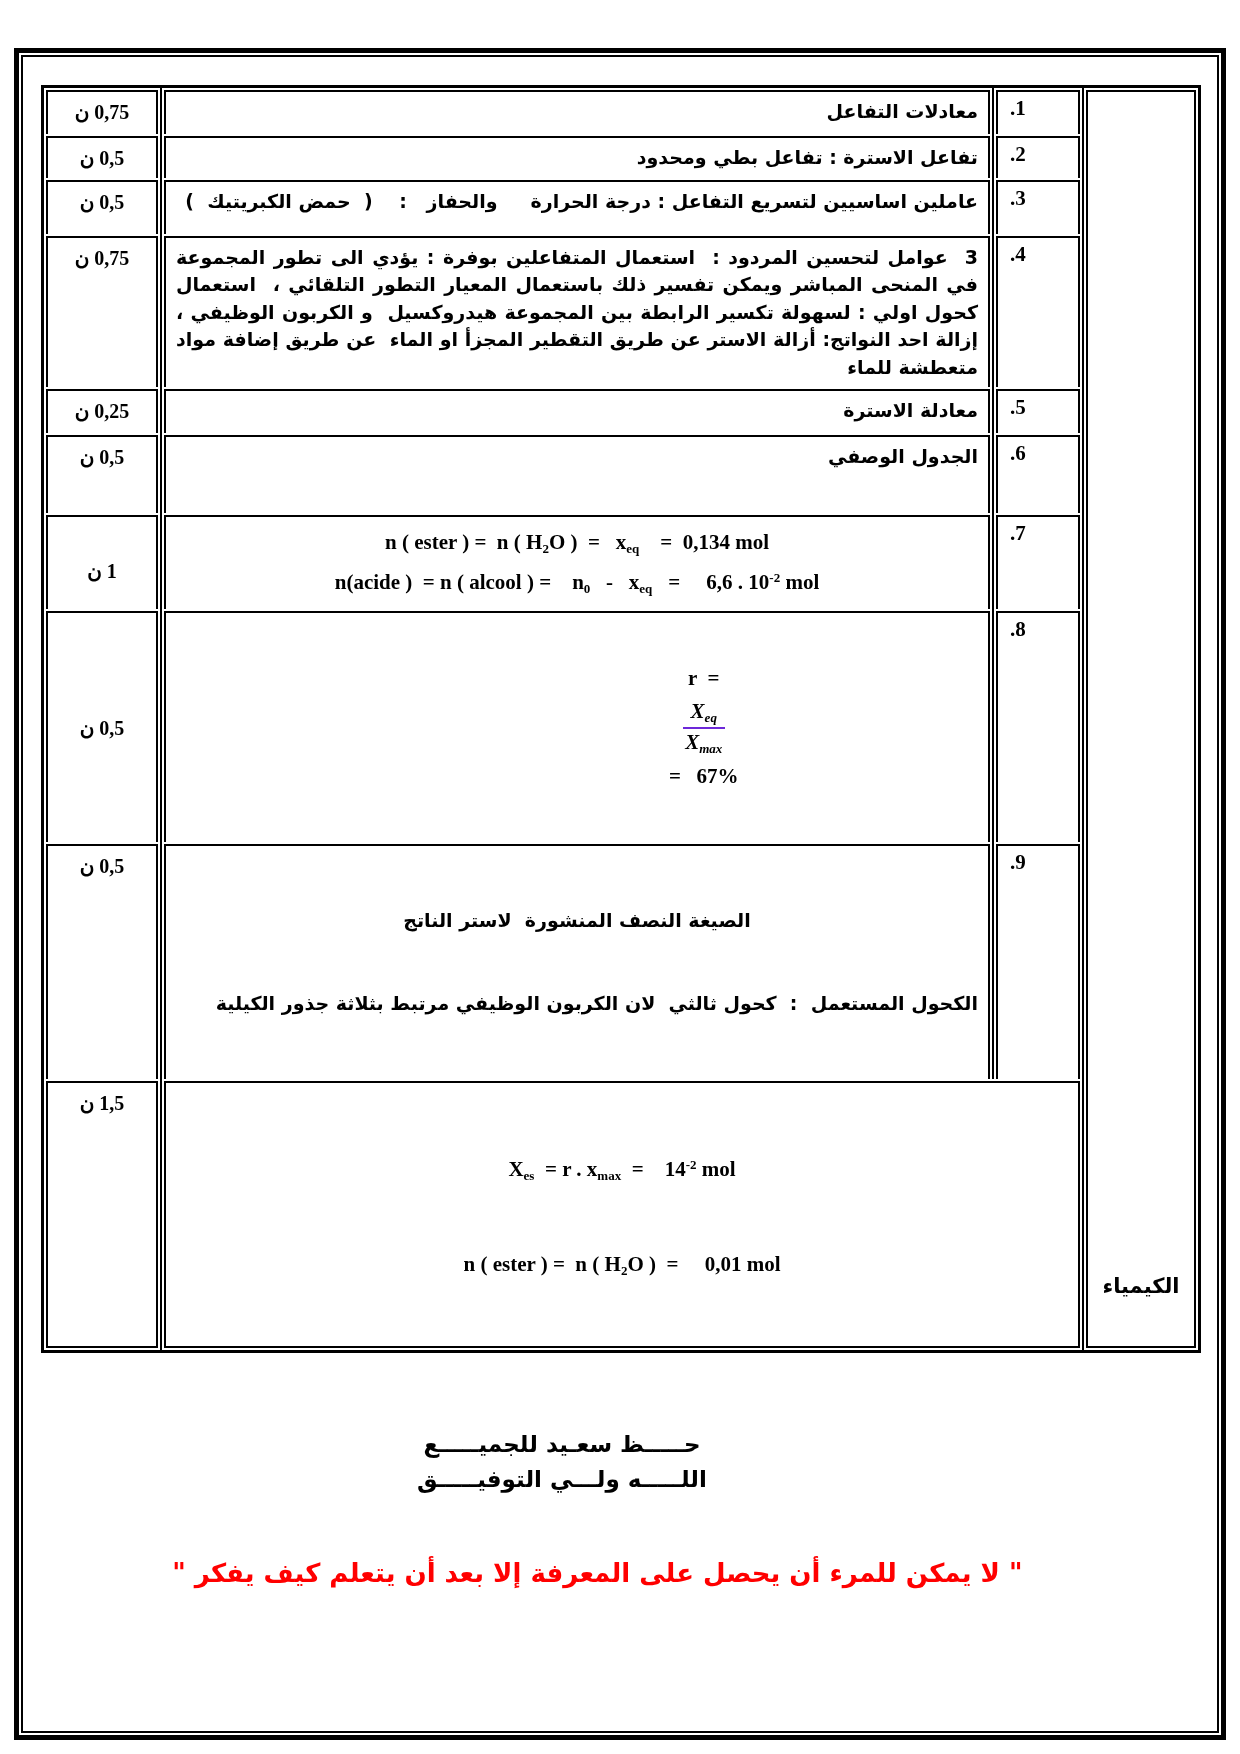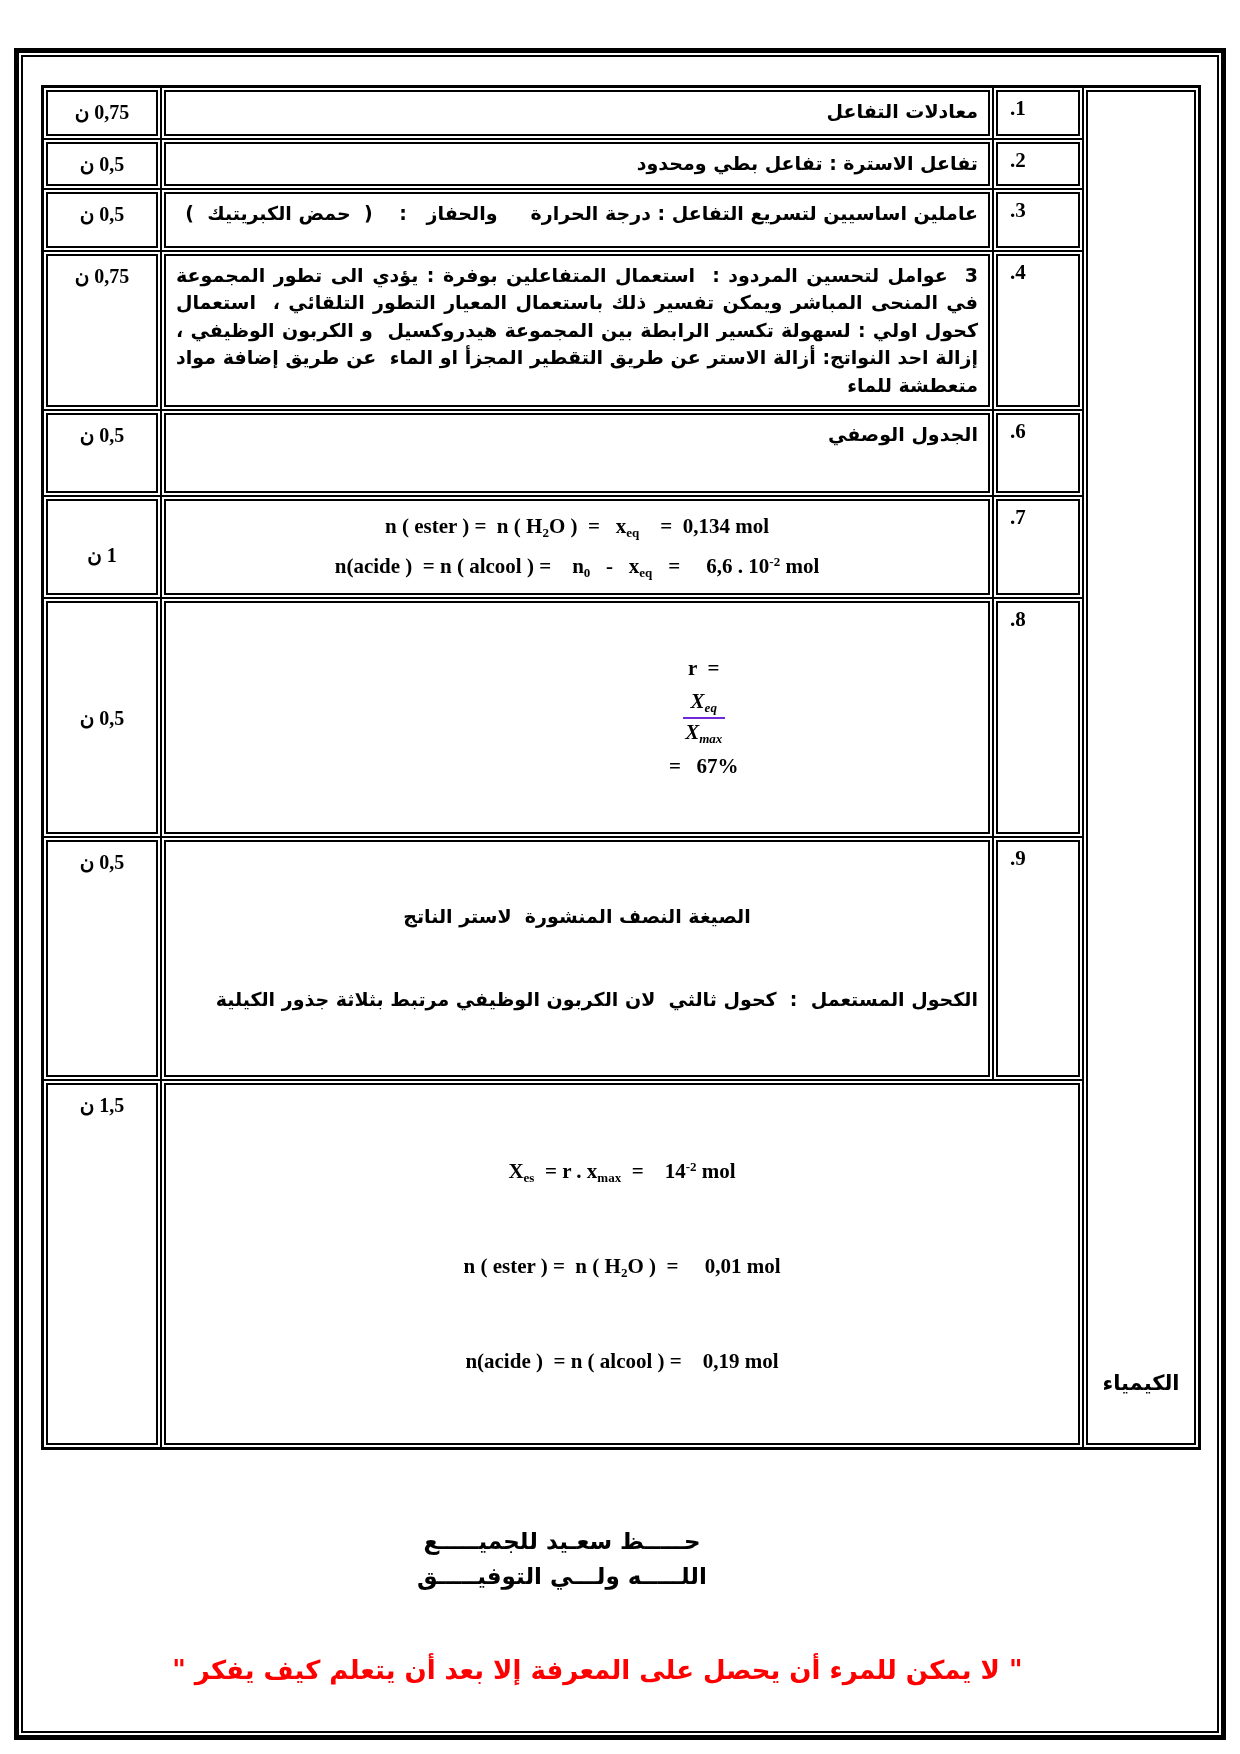--- a/index.html
+++ b/index.html
@@ -13,21 +13,21 @@
   }
   .frame-inner{
     position:absolute;left:2px;top:2px;right:2px;bottom:2px;
     border:2px solid #000;box-sizing:border-box;overflow:hidden;
   }
   
   .anskey{
     background:#000;display:flex;gap:6px;padding:5px;
     margin:28px 16px 0 18px;box-sizing:border-box;
   }
-  .rows-col{flex:1;display:flex;flex-direction:column;gap:6px;}
+  .rows-col{flex:1;display:flex;flex-direction:column;}
   .trow{display:flex;gap:6px;}
   .cell{
     background:#fff;border:2px solid #000;outline:2px solid #fff;
     outline-offset:0;box-sizing:border-box;
   }
   .score-cell{
     width:112px;flex:0 0 112px;text-align:center;padding-top:8px;
     font-weight:bold;font-size:20px;direction:rtl;
     font-family:"Liberation Serif","DejaVu Serif",serif;
   }
@@ -100,20 +100,25 @@
           <div class="cell content-cell">عاملين اساسيين لتسريع التفاعل : درجة الحرارة     والحفاز   :    (  حمض الكبريتيك  )</div>
           <div class="cell num-cell">.3</div>
         </div>
 
         <div class="trow" style="min-height:112px;">
           <div class="cell score-cell">0,75 ن</div>
           <div class="cell content-cell" style="text-align:justify;">3  عوامل لتحسين المردود :  استعمال المتفاعلين بوفرة : يؤدي الى تطور المجموعة في المنحى المباشر ويمكن تفسير ذلك باستعمال المعيار التطور التلقائي ،  استعمال كحول اولي : لسهولة تكسير الرابطة بين المجموعة هيدروكسيل  و الكربون الوظيفي ،  إزالة احد النواتج: أزالة الاستر عن طريق التقطير المجزأ او الماء  عن طريق إضافة مواد متعطشة للماء</div>
           <div class="cell num-cell">.4</div>
         </div>
 
+        <div class="trow" style="min-height:46px;">
+          <div class="cell score-cell">0,25 ن</div>
+          <div class="cell content-cell">معادلة الاسترة</div>
+          <div class="cell num-cell">.5</div>
+        </div>
 
         <div class="trow" style="min-height:80px;">
           <div class="cell score-cell">0,5 ن</div>
           <div class="cell content-cell">الجدول الوصفي</div>
           <div class="cell num-cell">.6</div>
         </div>
 
         <div class="trow" style="min-height:72px;">
           <div class="cell score-cell vcenter" style="padding-top:16px;">1 ن</div>
           <div class="cell content-cell vcenter">
@@ -145,21 +150,20 @@
             <div class="line2-right">الكحول المستعمل  :  كحول ثالثي  لان الكربون الوظيفي مرتبط بثلاثة جذور الكيلية</div>
           </div>
           <div class="cell num-cell">.9</div>
         </div>
 
         <div class="trow" style="min-height:150px;">
           <div class="cell score-cell">1,5 ن</div>
           <div class="cell content-cell" style="padding-top:12px;">
             <div class="formula"><span>X</span><sub>es</sub><span>  = r . x</span><sub>max</sub><span>  =    14</span><sup>-2</sup><span> mol</span></div>
             <div class="formula"><span>n ( ester ) =  n ( H</span><sub>2</sub><span>O )  =     0,01 mol</span></div>
-            <div class="formula"><span>n(acide )  = n ( alcool ) =    0,19 mol</span></div>
           </div>
         </div>
 
       </div>
 
       <div class="cell subject-cell">
         <div class="subject-label">الكيمياء</div>
       </div>
     </div>
 

